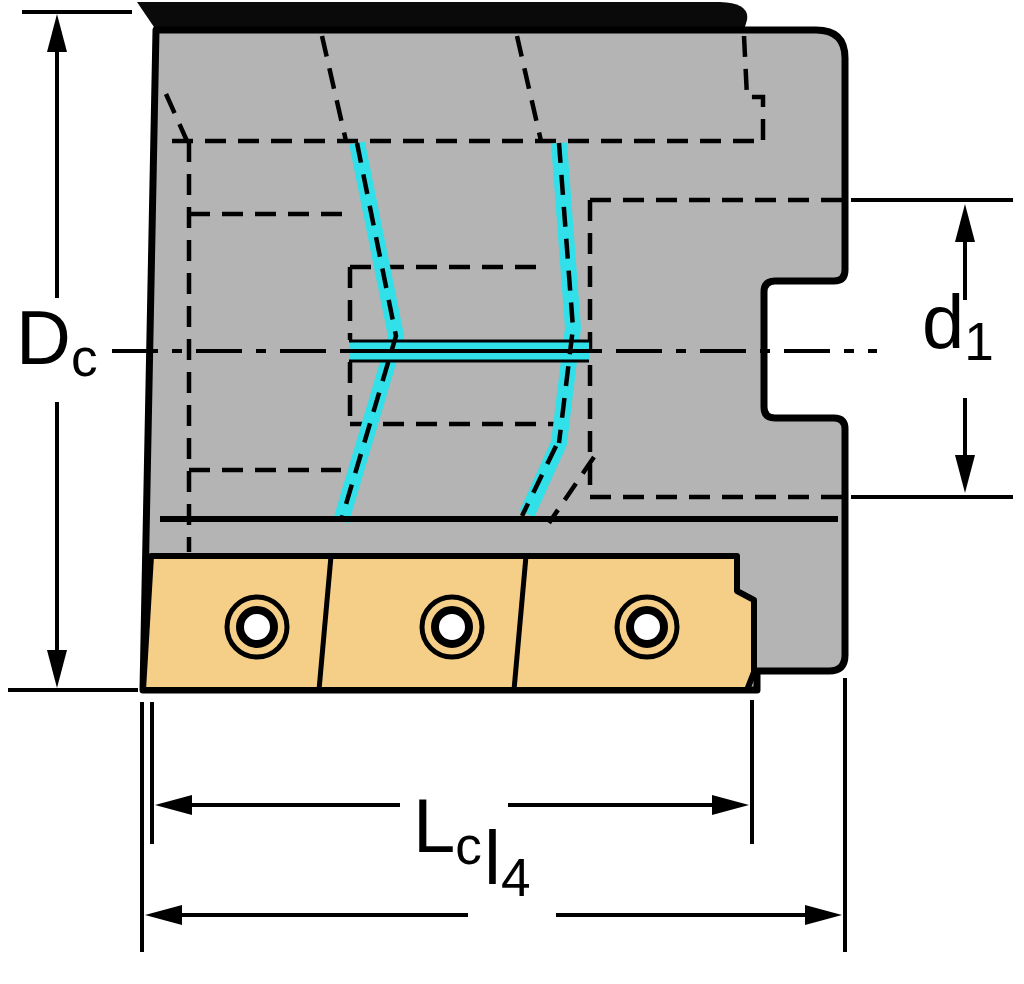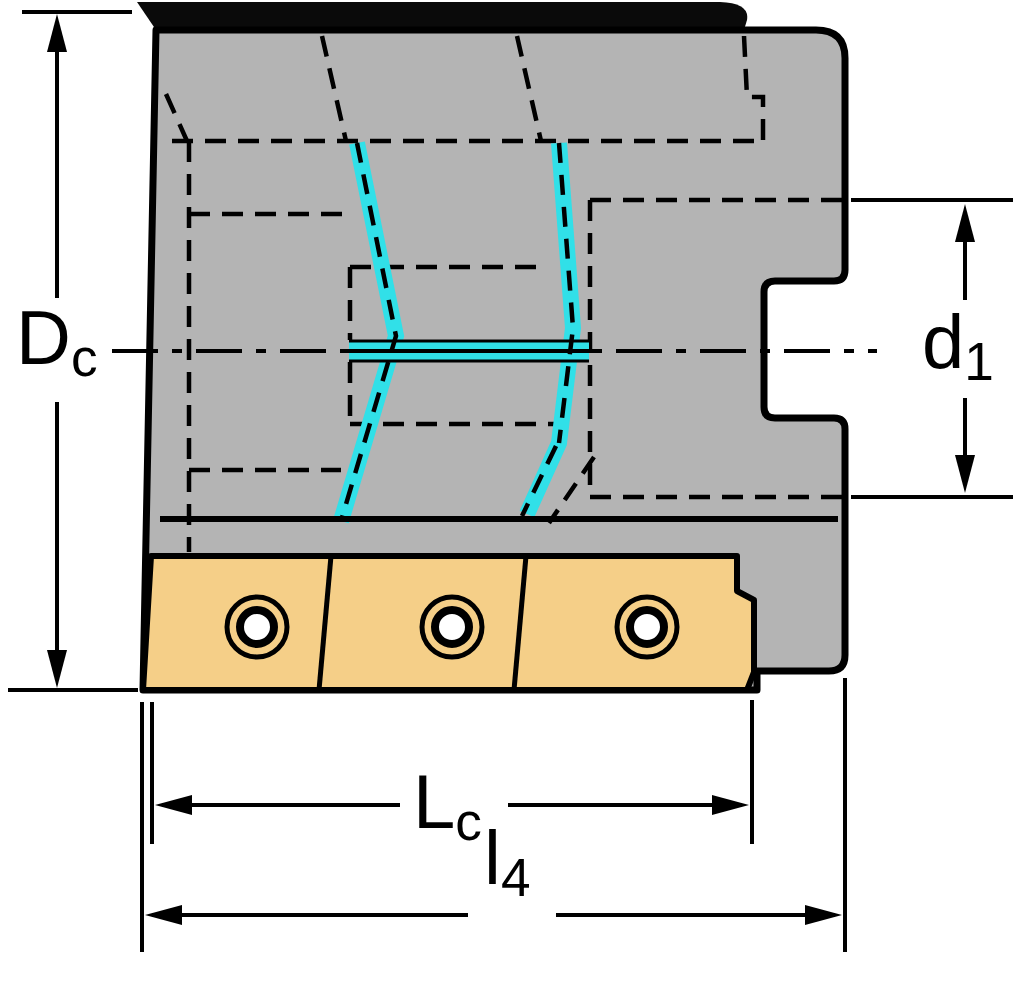--- a/index.html
+++ b/index.html
@@ -131,25 +131,25 @@
       <line x1="556" y1="915" x2="835" y2="915"></line>
       <polygon points="145,915 182,905 182,925" fill="#000" stroke="none"></polygon>
       <polygon points="842,915 805,905 805,925" fill="#000" stroke="none"></polygon>
     </g>
   </svg>
 
   <div class="dim-label" style="left:16px; top:300px;">
     <span>D</span><span class="sub">c</span>
   </div>
 
-  <div class="dim-label" style="left:922px; top:304px;">
+  <div class="dim-label" style="left:922px; top:284px;">
     <span>d</span><span class="sub">1</span>
   </div>
 
-  <div class="dim-label" style="left:413px; top:764px;">
+  <div class="dim-label" style="left:413px; top:788px;">
     <span>L</span><span class="sub">c</span>
   </div>
 
   <div class="dim-label" style="left:484px; top:820px;">
     <span>l</span><span class="sub">4</span>
   </div>
 
 </div>
 
 </body></html>

